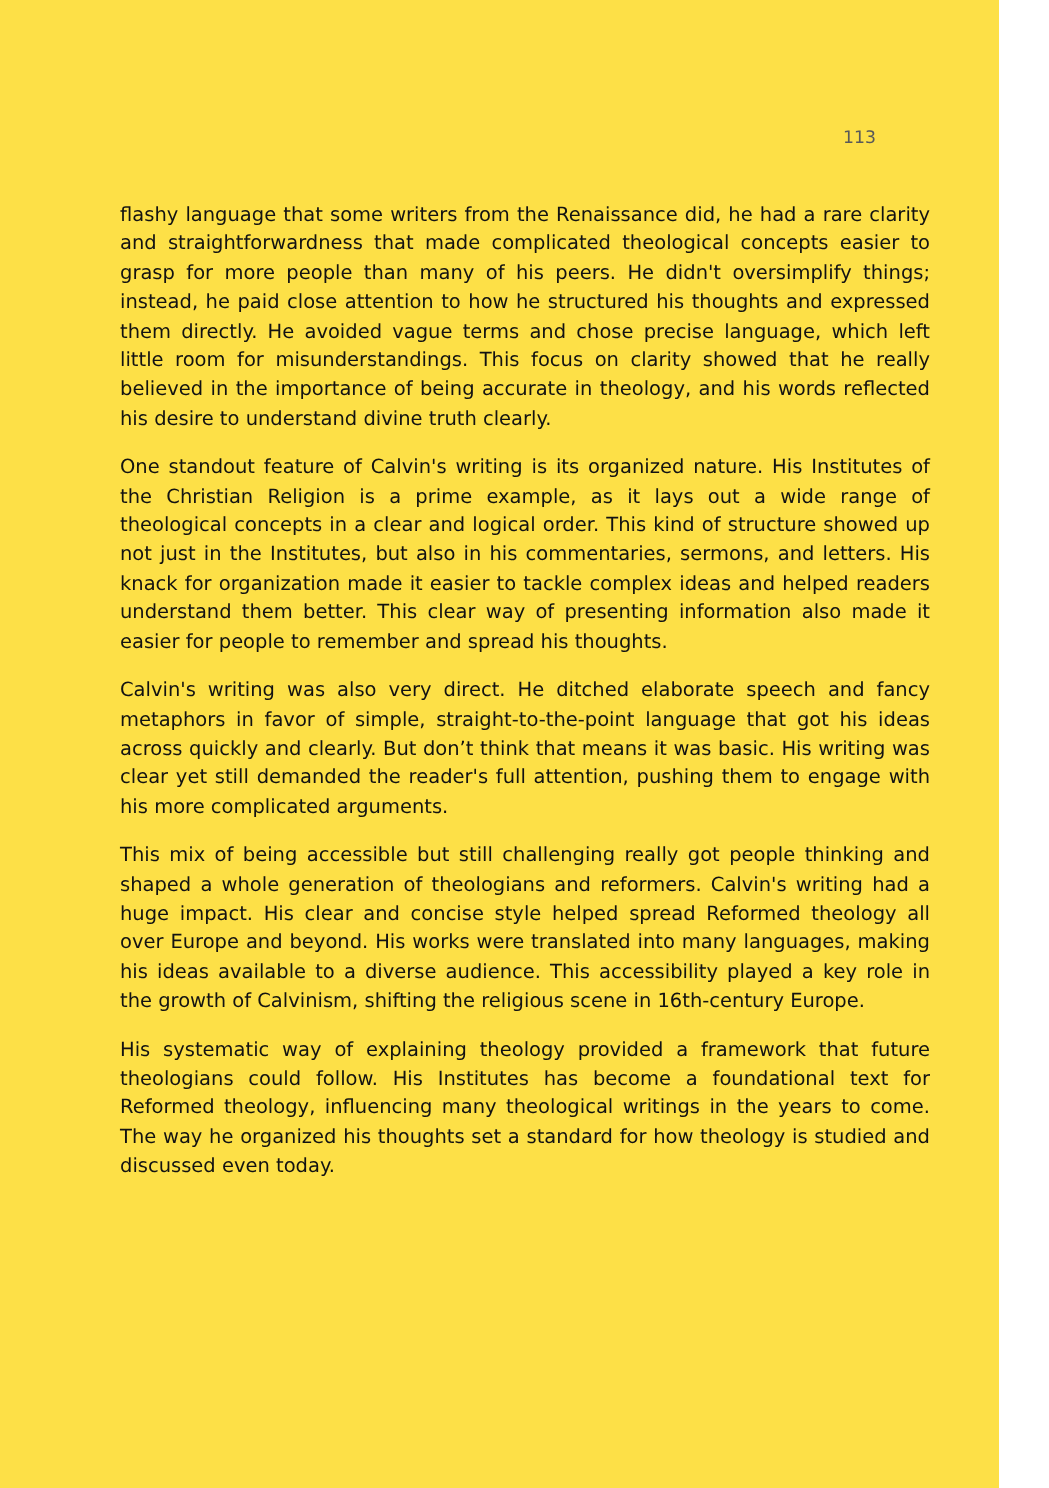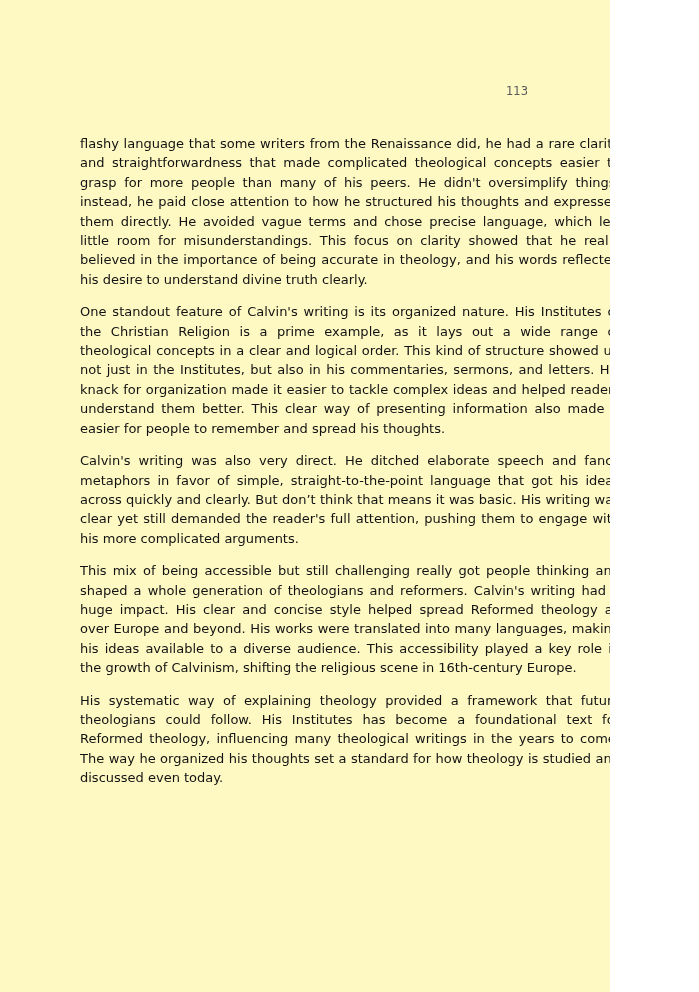--- a/index.html
+++ b/index.html
@@ -2,23 +2,23 @@
 <html><head>
 <meta charset="utf-8">
 <style>
   html, body {
     margin: 0;
     padding: 0;
     background: #ffffff;
   }
   .page {
     position: relative;
-    width: 610px;
+    width: 666px;
     height: 992px;
-    background: #fef9c3;
+    background: #fde047;
     font-family: "DejaVu Sans", sans-serif;
     overflow: hidden;
   }
   .page-number {
     position: absolute;
     top: 84px;
     right: 82px;
     font-size: 11.5px;
     color: #595959;
     text-align: right;

